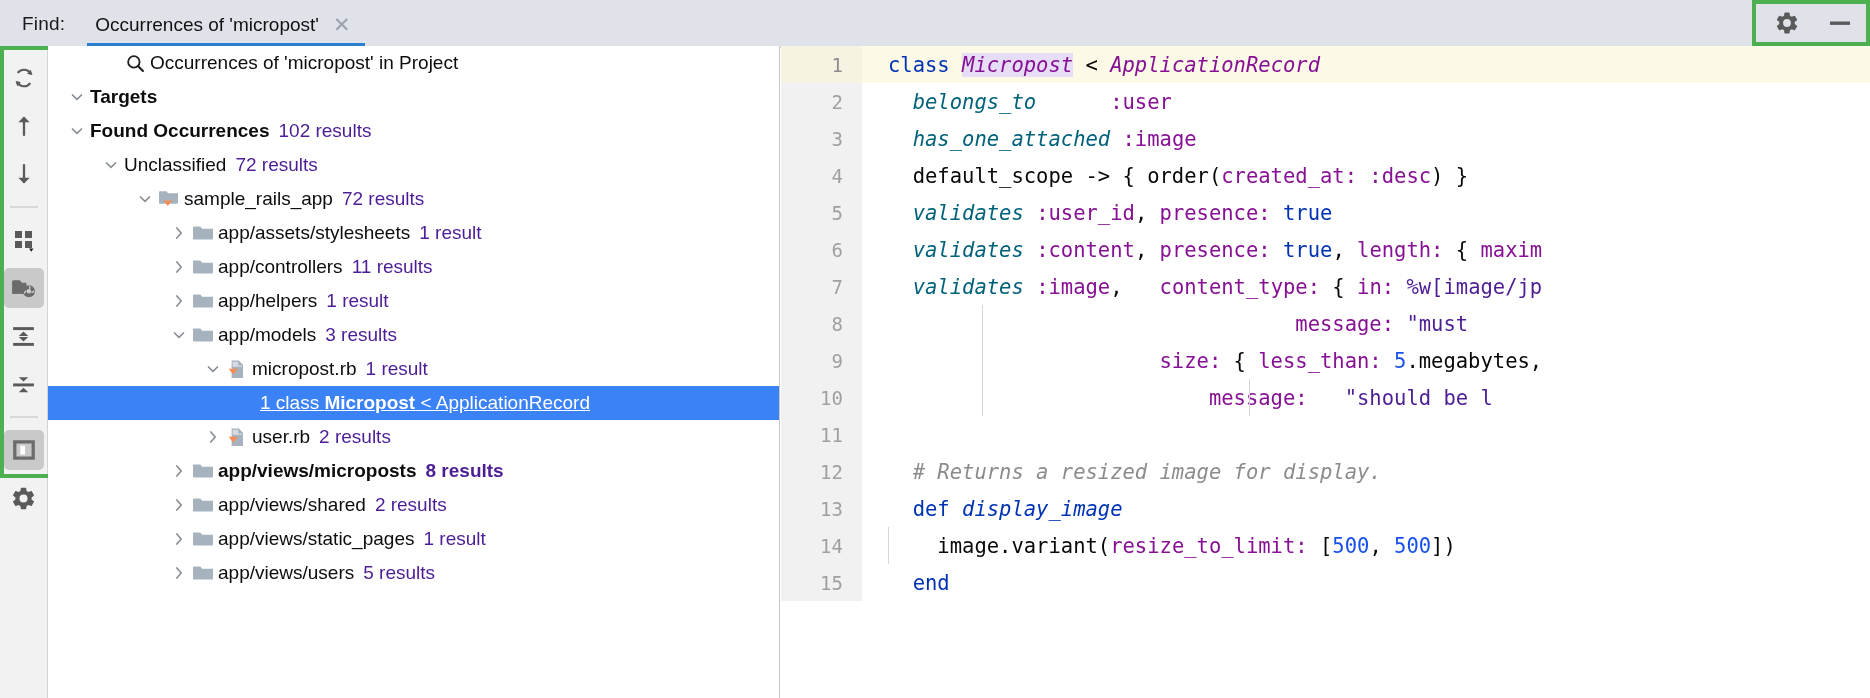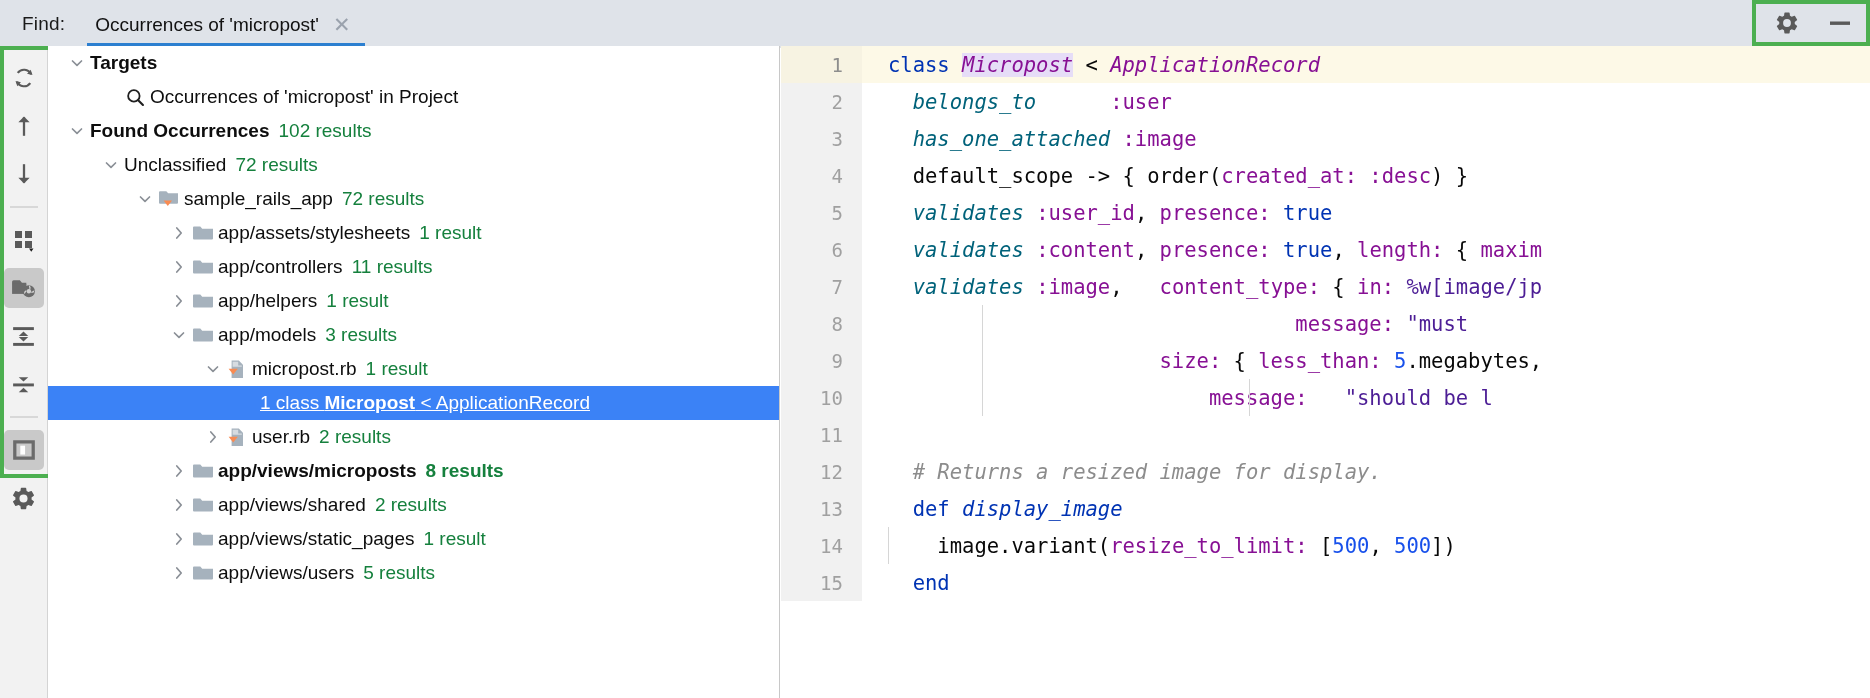--- a/index.html
+++ b/index.html
@@ -74,21 +74,21 @@
   }
   .tree-row.selected { background: #3b82f6; color: #ffffff; text-decoration: underline; }
   .tw {
     width: 22px; height: 34px; flex: 0 0 22px;
     display: flex; align-items: center; justify-content: center;
     color: #8a8f96;
   }
   .tw svg { display: block; }
   .node-icon { width: 26px; flex: 0 0 26px; display: flex; align-items: center; justify-content: center; }
   .node-label { margin-left: 2px; }
-  .node-count { color: #15803d; margin-left: 9px; }
+  .node-count { color: #4c1d95; margin-left: 9px; }
   .tree-row.bold .node-label { font-weight: bold; }
 
   
   .editor {
     position: absolute; left: 781px; top: 46px; right: 0; height: 652px;
     background: #ffffff; overflow: hidden;
   }
   .ed-line {
     position: relative; height: 37px; display: flex; align-items: center;
     font-family: "DejaVu Sans Mono", monospace; font-size: 20.5px;
@@ -224,38 +224,38 @@
 
     <div class="tb-btn">
       <svg width="27" height="27" viewBox="0 0 24 24" aria-hidden="true">
         <path fill="#5a5a5a" d="M19.14 12.94c.04-.31.06-.63.06-.94s-.02-.63-.07-.94l2.03-1.58a.49.49 0 0 0 .12-.61l-1.92-3.32a.49.49 0 0 0-.59-.22l-2.39.96a7.03 7.03 0 0 0-1.62-.94l-.36-2.54a.48.48 0 0 0-.48-.41h-3.84a.48.48 0 0 0-.47.41l-.36 2.54c-.59.24-1.13.57-1.62.94l-2.39-.96a.48.48 0 0 0-.59.22L2.74 8.87c-.12.2-.07.45.12.61l2.03 1.58c-.05.31-.09.64-.09.94s.02.63.07.94l-2.03 1.58a.49.49 0 0 0-.12.61l1.92 3.32c.12.22.37.29.59.22l2.39-.96c.5.38 1.03.7 1.62.94l.36 2.54c.05.24.25.41.48.41h3.84c.23 0 .44-.17.47-.41l.36-2.54c.59-.24 1.13-.56 1.62-.94l2.39.96c.22.08.47 0 .59-.22l1.92-3.32a.49.49 0 0 0-.12-.61l-2-1.58zM12 15.6A3.6 3.6 0 1 1 12 8.4a3.6 3.6 0 0 1 0 7.2z"></path>
       </svg>
     </div>
   </div>
   <div class="lefttoolbar-hl"></div>
 
   <div class="treepanel" id="tree">
-      <div class="tree-row bold" style="padding-left: 18px;">
-        <span class="tw">
-          <svg width="16" height="16" viewBox="0 0 16 16">
-            <path fill="none" stroke="#8a8f96" stroke-width="1.7" stroke-linecap="round" stroke-linejoin="round" d="M3.5 6l4.5 4.3L12.5 6"></path>
-          </svg>
-        </span>
-        <span class="node-icon" style="width: 0px; flex: 0 0 0px;"></span>
-        <span class="node-label">Targets</span>
-      </div>
       <div class="tree-row" style="padding-left: 52px;">
         <span class="tw"></span>
         <span class="node-icon">
           <svg width="21" height="21" viewBox="0 0 22 22">
             <circle cx="9.3" cy="9.3" r="6" fill="none" stroke="#1f1f1f" stroke-width="1.9"></circle>
             <path stroke="#1f1f1f" stroke-width="2.2" stroke-linecap="round" d="M13.8 13.8l5 5"></path>
           </svg>
         </span>
         <span class="node-label">Occurrences of 'micropost' in Project</span>
+      </div>
+      <div class="tree-row bold" style="padding-left: 18px;">
+        <span class="tw">
+          <svg width="16" height="16" viewBox="0 0 16 16">
+            <path fill="none" stroke="#8a8f96" stroke-width="1.7" stroke-linecap="round" stroke-linejoin="round" d="M3.5 6l4.5 4.3L12.5 6"></path>
+          </svg>
+        </span>
+        <span class="node-icon" style="width: 0px; flex: 0 0 0px;"></span>
+        <span class="node-label">Targets</span>
       </div>
       <div class="tree-row bold" style="padding-left: 18px;">
         <span class="tw">
           <svg width="16" height="16" viewBox="0 0 16 16">
             <path fill="none" stroke="#8a8f96" stroke-width="1.7" stroke-linecap="round" stroke-linejoin="round" d="M3.5 6l4.5 4.3L12.5 6"></path>
           </svg>
         </span>
         <span class="node-icon" style="width: 0px; flex: 0 0 0px;"></span>
         <span class="node-label">Found Occurrences</span>
         <span class="node-count">102 results</span>

